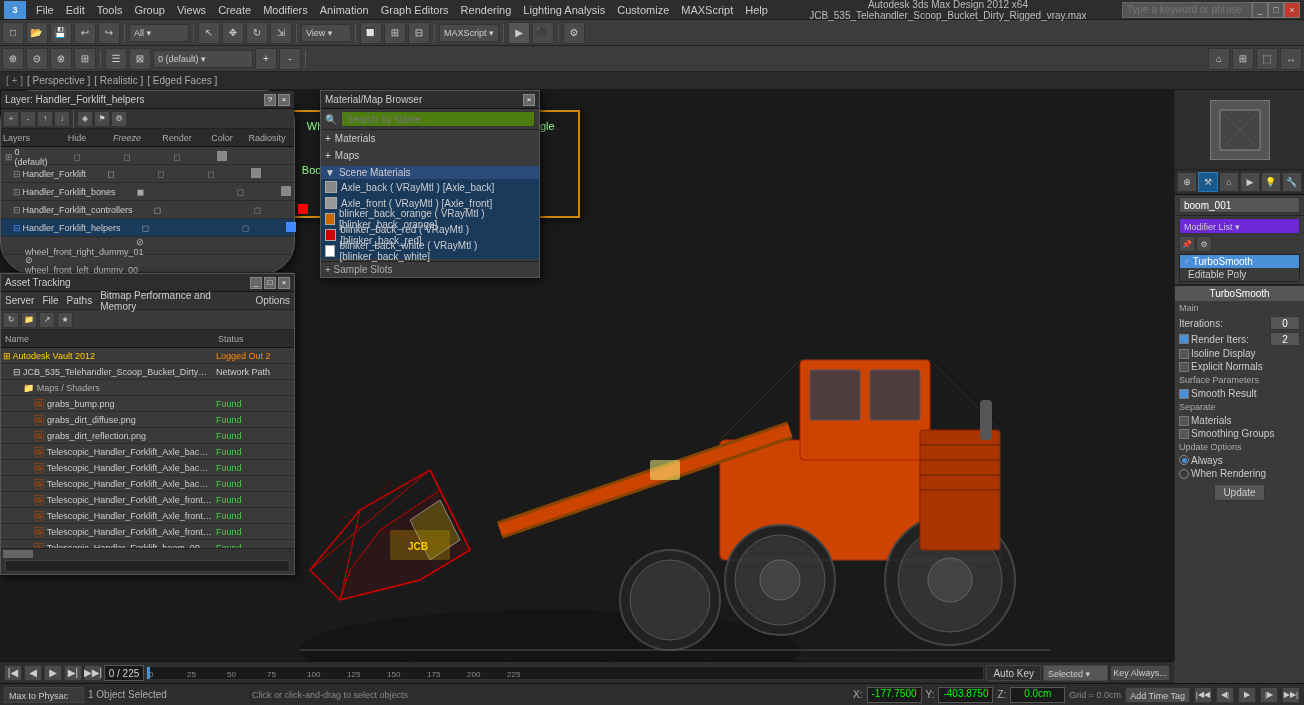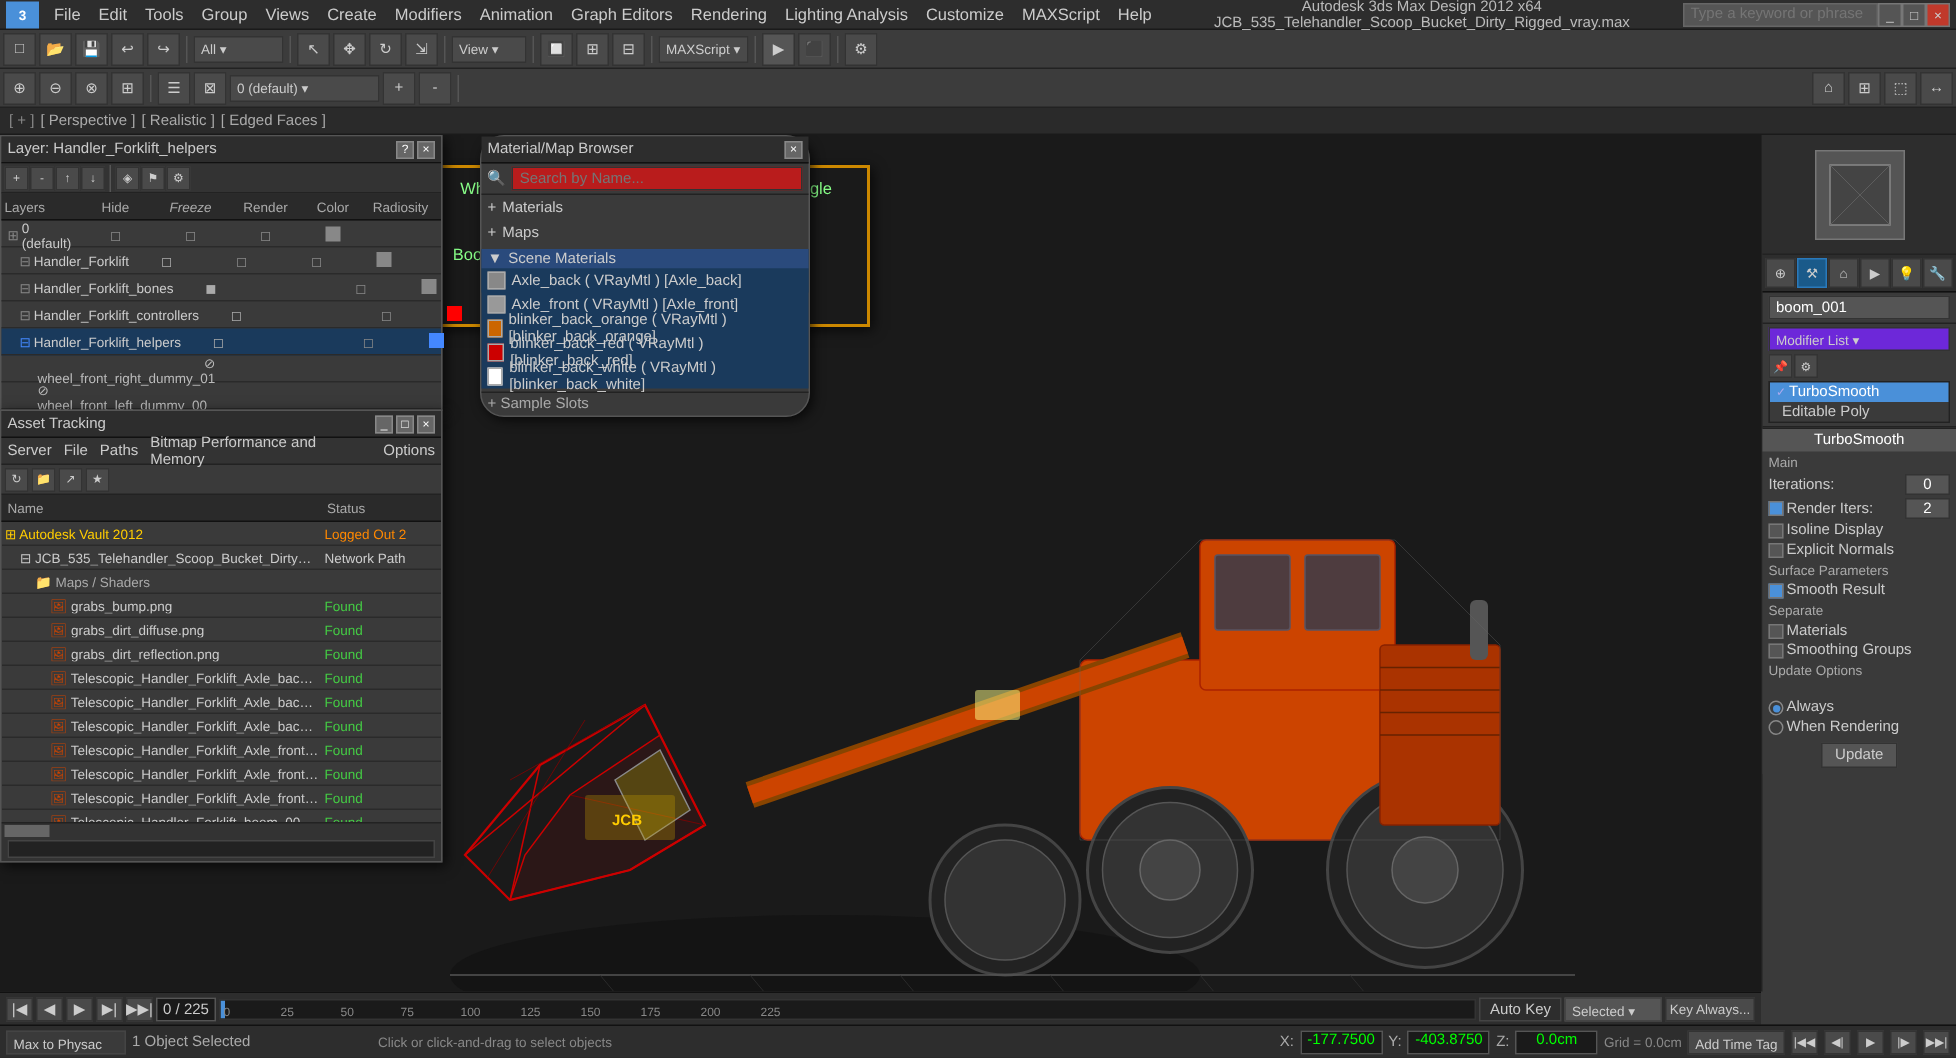--- a/index.html
+++ b/index.html
@@ -301,21 +301,21 @@
     }
     .material-search {
       display: flex;
       align-items: center;
       padding: 2px 4px;
       gap: 4px;
       border-bottom: 1px solid #222;
     }
     .material-search-input {
       flex: 1;
-      background: #b91c1c;
+      background: #4d7c0f;
       border: 1px solid #333;
       height: 16px;
       padding: 0 4px;
       font-size: 10px;
       color: #ccc;
     }
     .material-section {
       padding: 2px 4px;
     }
     .material-section-header {
@@ -722,21 +722,21 @@
         <text x="100" y="10" font-size="8" fill="#888">0</text>
         <text x="180" y="10" font-size="8" fill="#888">40</text>
         <text x="260" y="10" font-size="8" fill="#888">80</text>
         <text x="340" y="10" font-size="8" fill="#888">120</text>
         <text x="420" y="10" font-size="8" fill="#888">160</text>
         <text x="500" y="10" font-size="8" fill="#888">200</text>
         <text x="580" y="10" font-size="8" fill="#888">210</text>
       </g>
     </svg>
 
-    <div class="float-panel layers-panel" style="top:0; left:0;">
+    <div class="float-panel layers-panel" style="top:0; left:0;border-radius:32px;">
       <div class="panel-titlebar">
         <span class="panel-titlebar-text">Layer: Handler_Forklift_helpers</span>
         <div style="display:flex; gap:2px;">
           <div class="panel-close">?</div>
           <div class="panel-close">×</div>
         </div>
       </div>
       <div class="layers-toolbar">
         <div class="layers-btn">+</div>
         <div class="layers-btn">-</div>
@@ -807,21 +807,21 @@
       <div class="layer-row" style="padding-left:24px; font-size:9px; color:#bbb;">
         <div>⊘ wheel_front_left_dummy_00</div>
         <div></div>
         <div></div>
         <div></div>
         <div></div>
         <div></div>
       </div>
     </div>
 
-    <div class="float-panel material-panel" style="top:0; left:320px;border-radius:16px;">
+    <div class="float-panel material-panel" style="top:0; left:320px;">
       <div class="panel-titlebar">
         <span class="panel-titlebar-text">Material/Map Browser</span>
         <div class="panel-close">×</div>
       </div>
       <div class="material-search">
         <span style="font-size:10px; color:#888;">🔍</span>
         <input class="material-search-input" type="text" placeholder="Search by Name..." style="">
       </div>
       <div class="material-section">
         <div class="material-section-header">
@@ -1041,21 +1041,21 @@
         </div>
       </div>
       <div class="panel-row">
         <div style="display:flex; align-items:center; gap:2px;">
           <div class="panel-checkbox"></div>
           <span>Smoothing Groups</span>
         </div>
       </div>
       <div style="padding:2px 4px; color:#aaa; font-size:9px;">Update Options</div>
       <div class="panel-row">
-        <div style="display:flex; align-items:flex-end; gap:2px;margin-top:11px;">
+        <div style="display:flex; align-items:flex-start; gap:2px;">
           <div class="radio-btn checked"></div>
           <span>Always</span>
         </div>
       </div>
       <div class="panel-row">
         <div style="display:flex; align-items:center; gap:2px;">
           <div class="radio-btn"></div>
           <span>When Rendering</span>
         </div>
       </div>

